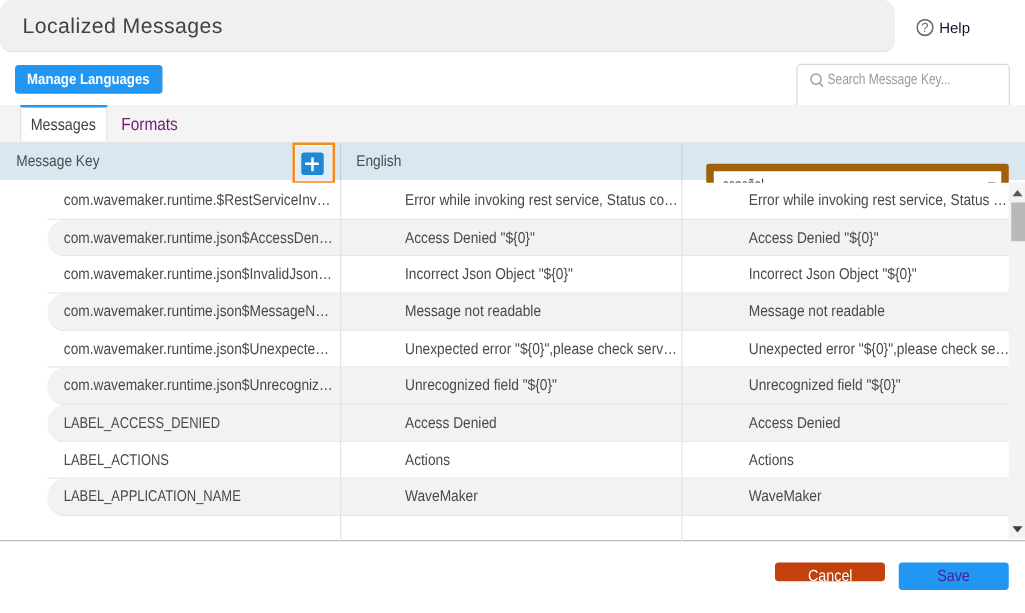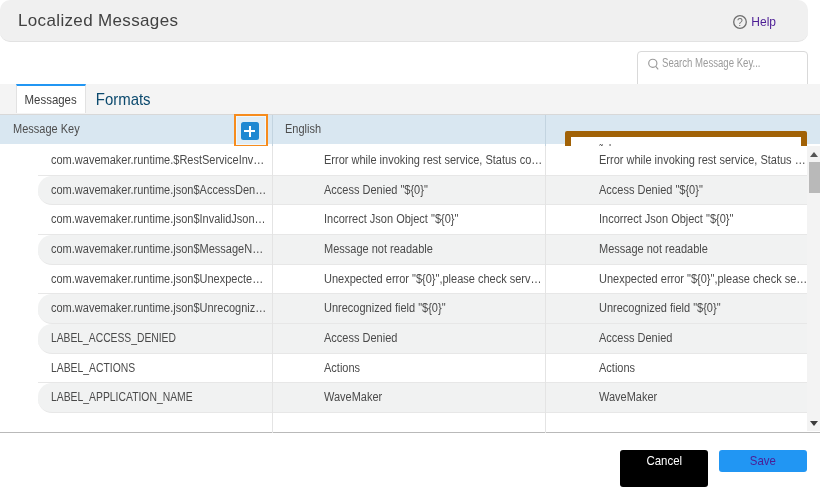--- a/index.html
+++ b/index.html
@@ -1,25 +1,25 @@
 <!DOCTYPE html>
 <html><head>
 <meta charset="utf-8">
 <style>
 * { margin:0; padding:0; box-sizing:border-box; }
 html,body { width:820px; height:490px; overflow:hidden; background:#fff;
   font-family:"Liberation Sans", sans-serif; -webkit-font-smoothing:antialiased; }
 .dialog { position:relative; width:820px; height:490px; background:#fff; }
 
 
-.titlebar { position:absolute; left:0; top:0; width:808px; height:42px;
+.titlebar { position:absolute; left:0; top:0; width:716px; height:42px;
   background:#f0f0f0; border-bottom:1px solid #e2e2e2;border-radius:10px; }
 .title { position:absolute; left:18px; top:0; line-height:41px; font-size:17px;
   color:#424242; letter-spacing:0.35px; white-space:nowrap; }
-.help { position:absolute; right:44px; top:15px; color:#4c1d95; font-size:12px; }
+.help { position:absolute; right:44px; top:15px; color:#0f172a; font-size:12px; }
 .help-ic { position:absolute; left:733px; top:15px; width:15px; height:15px; }
 
 
 .btn-manage { position:absolute; left:12px; top:52px; width:118px; height:23px;
   background:#2196f3; border-radius:3px; color:#fff; font-weight:bold; font-size:12px;
   text-align:center; line-height:23px; }
 .btn-manage span { display:inline-block; transform:scaleX(0.88); transform-origin:center; white-space:nowrap; }
 .search { position:absolute; left:637px; top:51px; width:171px; height:40px;
   border:1px solid #d9d9d9; border-radius:4px; background:#fff; }
 .search .ph { position:absolute; left:24px; top:0; line-height:23px; color:#9b9b9b;
@@ -28,21 +28,21 @@
 
 
 .tabstrip { position:absolute; left:0; top:84px; width:820px; height:31px;
   background:#f4f4f4; border-bottom:1px solid #d8d8d8; }
 .tab-active { position:absolute; left:16px; top:-0.5px; width:70px; height:29px;
   background:#fff; border-top:2.5px solid #2196f3; border-left:1px solid #e2e2e2;
   border-right:1px solid #e2e2e2; text-align:center; line-height:28px;
   font-size:13px; color:#404040; }
 .tab-active span, .tab2 span { display:inline-block; transform:scaleX(0.88); transform-origin:center; white-space:nowrap; }
 .tab2 { position:absolute; left:86px; top:0; width:68px; height:30px;
-  text-align:right; line-height:31px; font-size:17px; color:#0c4a6e; }
+  text-align:center; line-height:31px; font-size:14px; color:#701a75; }
 
 
 .ghead { position:absolute; left:0; top:115px; width:820px; height:29px; background:#d9e7f1; }
 .ghead .c1 { position:absolute; left:13px; top:0; line-height:29px; font-size:12.5px; color:#4d4d4d;
   transform:scaleX(0.88); transform-origin:left center; white-space:nowrap; }
 .ghead .c2 { position:absolute; left:285px; top:0; line-height:29px; font-size:12.5px; color:#4d4d4d;
   transform:scaleX(0.88); transform-origin:left center; white-space:nowrap; }
 .ghead .d1 { position:absolute; left:272px; top:0; width:1px; height:31px; background:#c3d4e0; }
 .ghead .d2 { position:absolute; left:545px; top:0; width:1px; height:31px; background:#c3d4e0; }
 .addwrap { position:absolute; left:234px; top:-1.5px; width:34px; height:33px;
@@ -74,38 +74,39 @@
 
 
 .sbar { position:absolute; left:807px; top:146px; width:13px; height:285px; background:#f3f3f3; }
 .sbar .up { position:absolute; left:2.5px; top:6px; width:0; height:0;
   border-left:4px solid transparent; border-right:4px solid transparent; border-bottom:5px solid #555; }
 .sbar .down { position:absolute; left:2.5px; bottom:5px; width:0; height:0;
   border-left:4px solid transparent; border-right:4px solid transparent; border-top:5px solid #3c3c3c; }
 .sbar .thumb { position:absolute; left:1.5px; top:15.5px; width:11px; height:31px; background:#b9b9b9; }
 
 
-.btn-cancel { position:absolute; left:620px; top:449.5px; width:88px; height:37px;
-  background:#000000; border-radius:3px; color:#fff; font-size:13px; text-align:center; line-height:22.5px;text-decoration:underline; }
+.btn-cancel { position:absolute; left:620px; top:449.5px; width:88px; height:15px;
+  background:#c2410c; border-radius:3px; color:#fff; font-size:13px; text-align:center; line-height:22.5px;text-decoration:underline; }
 .btn-save { position:absolute; left:719px; top:449.5px; width:88px; height:22.5px;
   background:#2196f3; border-radius:3px; color:#4c1d95; font-size:13px; text-align:center; line-height:22.5px; }
 .btn-cancel span,.btn-save span { display:inline-block; transform:scaleX(0.88); transform-origin:center; }
 </style>
 </head>
 <body>
 <div class="dialog">
   <div class="titlebar">
     <div class="title">Localized Messages</div>
   </div>
   <svg class="help-ic" viewBox="0 0 15 15">
     <circle cx="7" cy="7" r="6.3" fill="none" stroke="#6e6e6e" stroke-width="1.3"></circle>
     <text x="7" y="10.8" font-size="10.5" fill="#6e6e6e" text-anchor="middle" font-family="Liberation Sans">?</text>
   </svg>
   <div class="help">Help</div>
 
+  <div class="btn-manage"><span>Manage Languages</span></div>
   <div class="search">
     <svg width="13" height="14" viewBox="0 0 13 14" style="top:5.5px;">
       <circle cx="5.8" cy="5.3" r="4.1" fill="none" stroke="#9a9a9a" stroke-width="1.15"></circle>
       <line x1="8.7" y1="8.4" x2="11.2" y2="11.3" stroke="#9a9a9a" stroke-width="1.15"></line>
     </svg>
     <div class="ph">Search Message Key...</div>
   </div>
 
   <div class="tabstrip">
     <div class="tab-active"><span>Messages</span></div>

